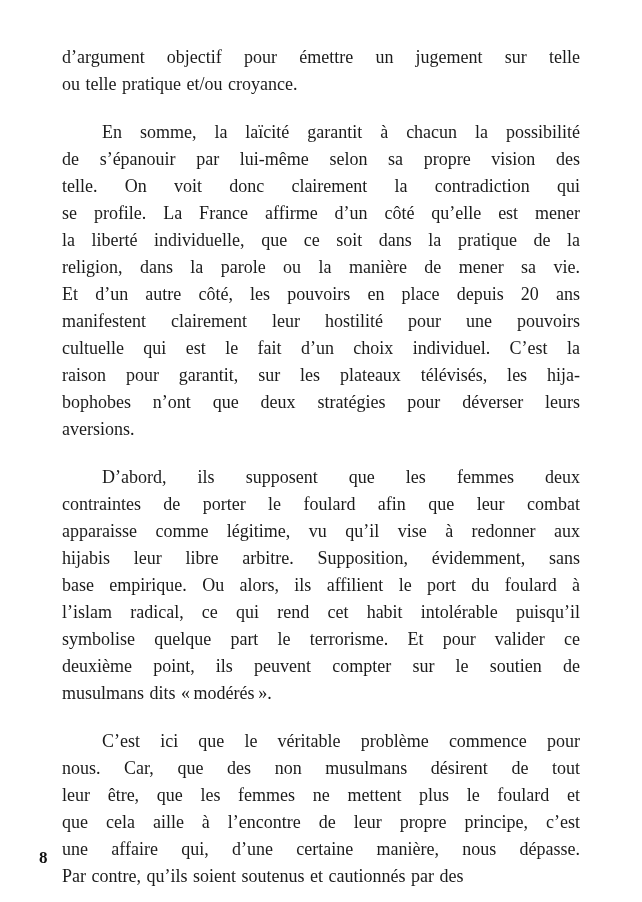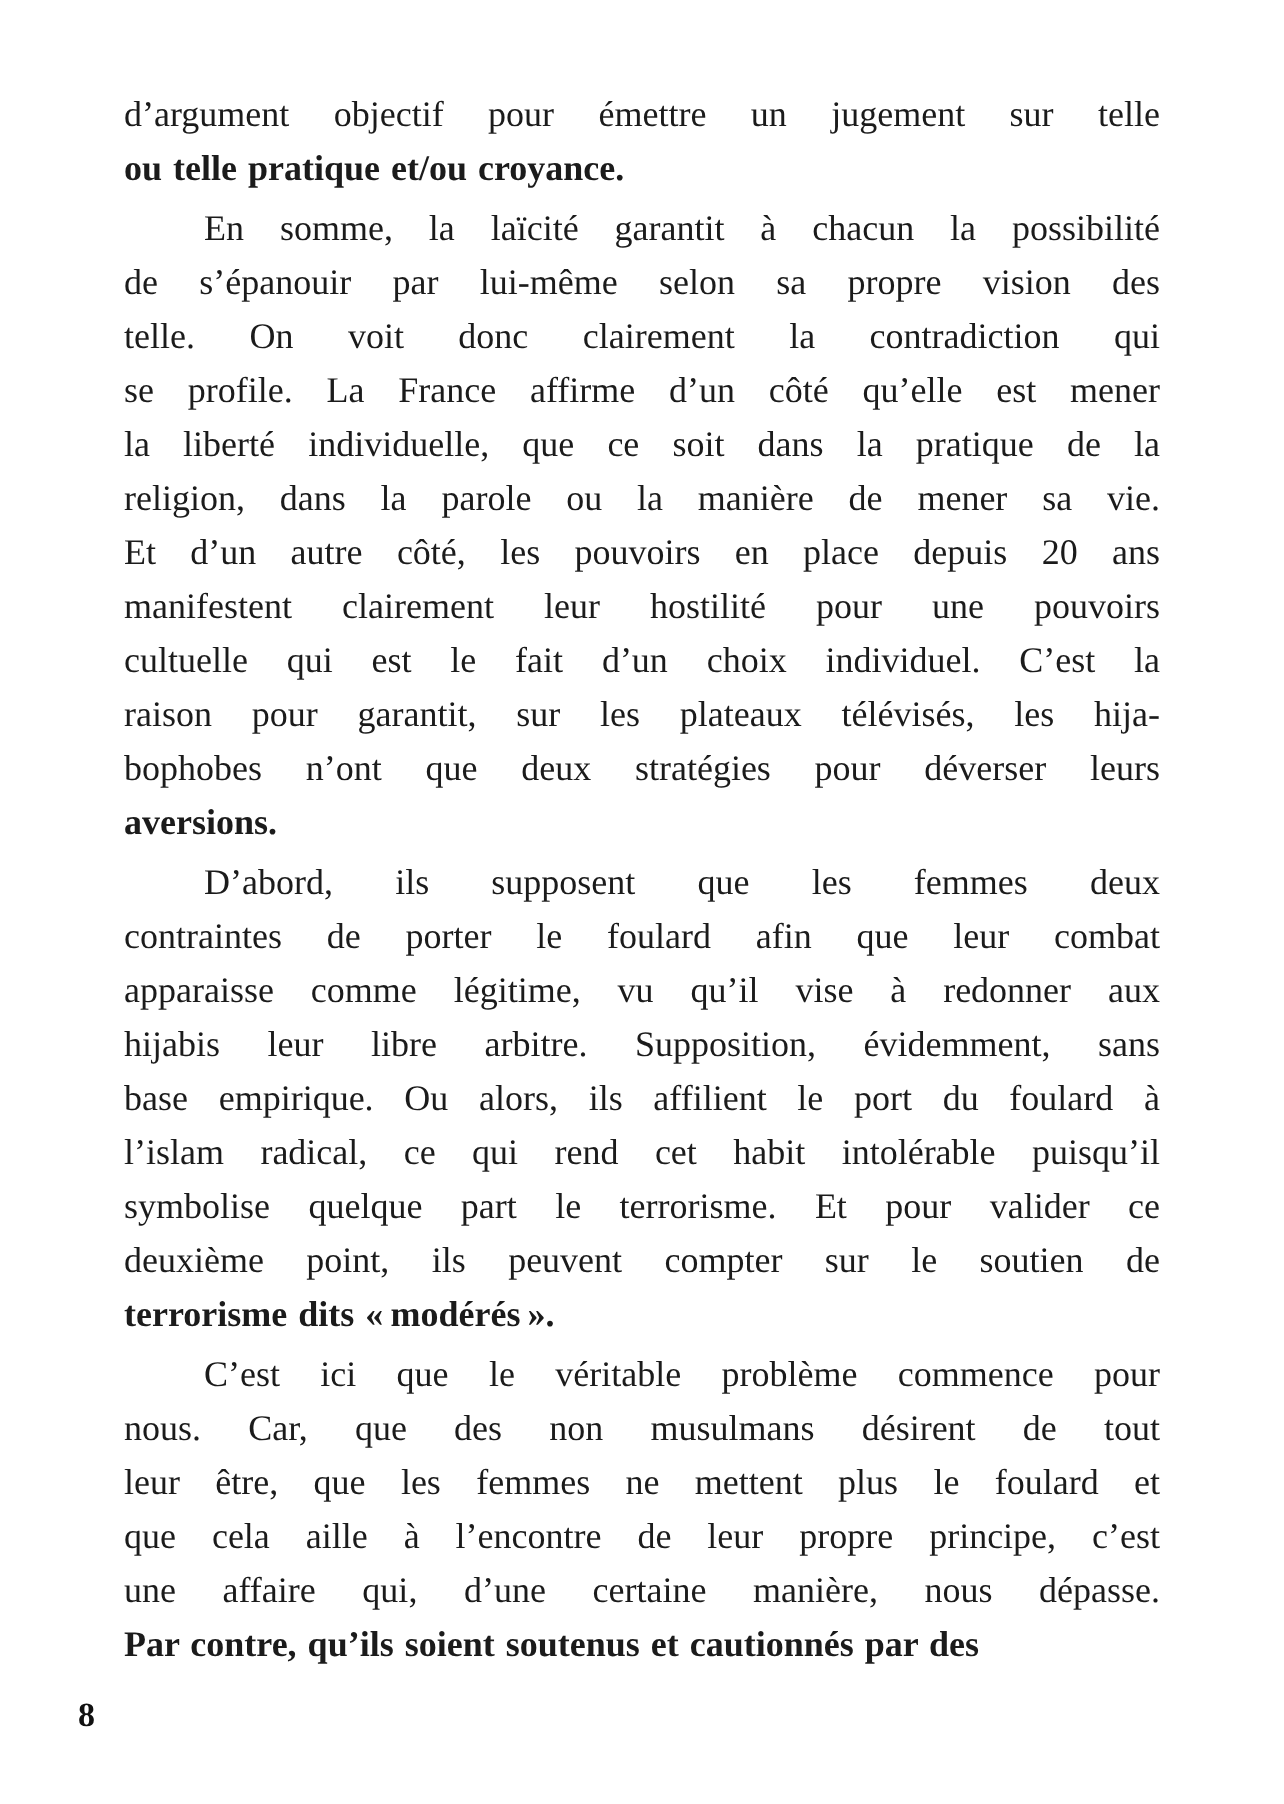--- a/index.html
+++ b/index.html
@@ -26,37 +26,36 @@
     left: 62px;
     top: 44px;
     width: 518px;
     color: #1b1b1b;
   }
   .para {
     margin: 0;
     padding: 0;
   }
   .para + .para {
-    margin-top: 3px;
+    margin-top: 21px;
   }
   .line {
     font-size: 18px;
     line-height: 27px;
     text-align: justify;
     text-align-last: justify;
     word-spacing: 1px;
     white-space: normal;
   }
   .line.first-indent {
     padding-left: 40px;
   }
   .line.last {
     text-align: left;
     text-align-last: left;
-    font-weight: bold;
   }
   .page-number {
     position: absolute;
     left: 39px;
     top: 848px;
     font-size: 17px;
     font-weight: bold;
     color: #111;
   }
 </style>
@@ -85,21 +84,21 @@
       </div>
       <div class="para indent">
         <div class="line first-indent">D’abord, ils supposent que les femmes deux</div>
         <div class="line">contraintes de porter le foulard afin que leur combat</div>
         <div class="line">apparaisse comme légitime, vu qu’il vise à redonner aux</div>
         <div class="line">hijabis leur libre arbitre. Supposition, évidemment, sans</div>
         <div class="line">base empirique. Ou alors, ils affilient le port du foulard à</div>
         <div class="line">l’islam radical, ce qui rend cet habit intolérable puisqu’il</div>
         <div class="line">symbolise quelque part le terrorisme. Et pour valider ce</div>
         <div class="line">deuxième point, ils peuvent compter sur le soutien de</div>
-        <div class="line last">terrorisme dits « modérés ».</div>
+        <div class="line last">musulmans dits « modérés ».</div>
       </div>
       <div class="para indent">
         <div class="line first-indent">C’est ici que le véritable problème commence pour</div>
         <div class="line">nous. Car, que des non musulmans désirent de tout</div>
         <div class="line">leur être, que les femmes ne mettent plus le foulard et</div>
         <div class="line">que cela aille à l’encontre de leur propre principe, c’est</div>
         <div class="line">une affaire qui, d’une certaine manière, nous dépasse.</div>
         <div class="line last">Par contre, qu’ils soient soutenus et cautionnés par des</div>
       </div>
     </div>

